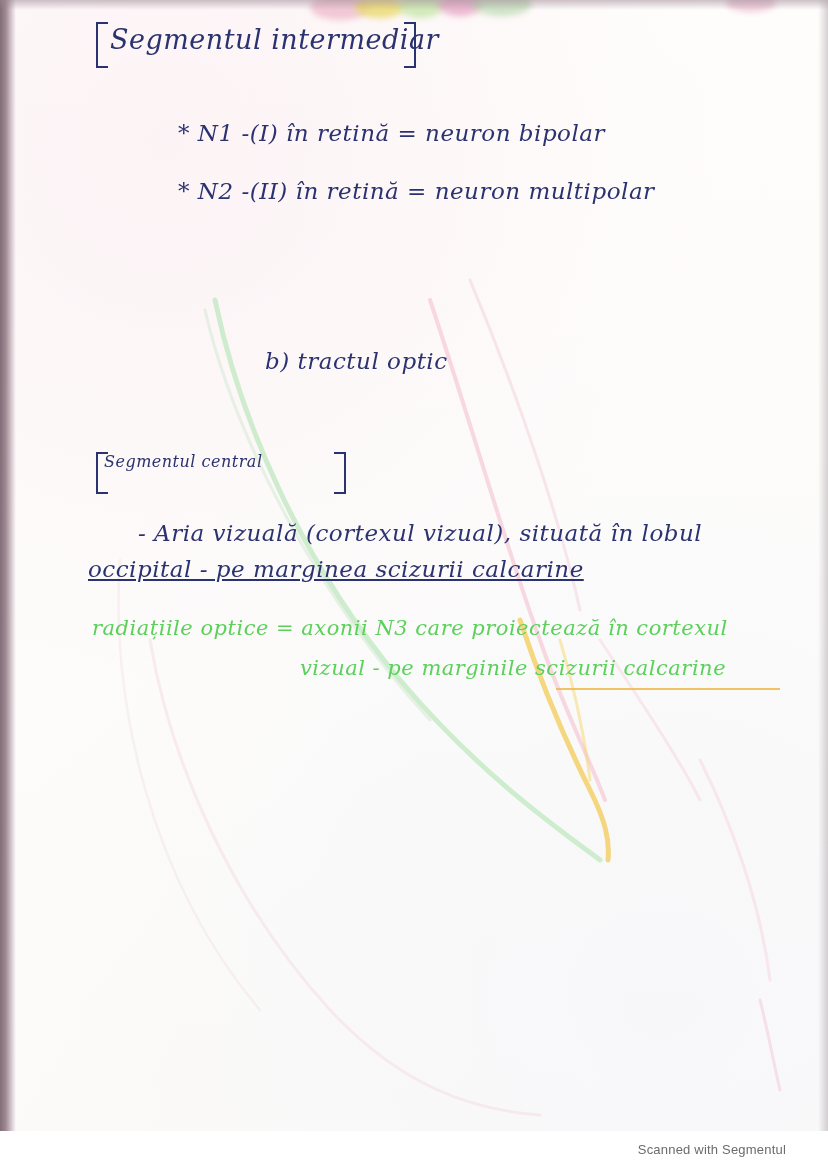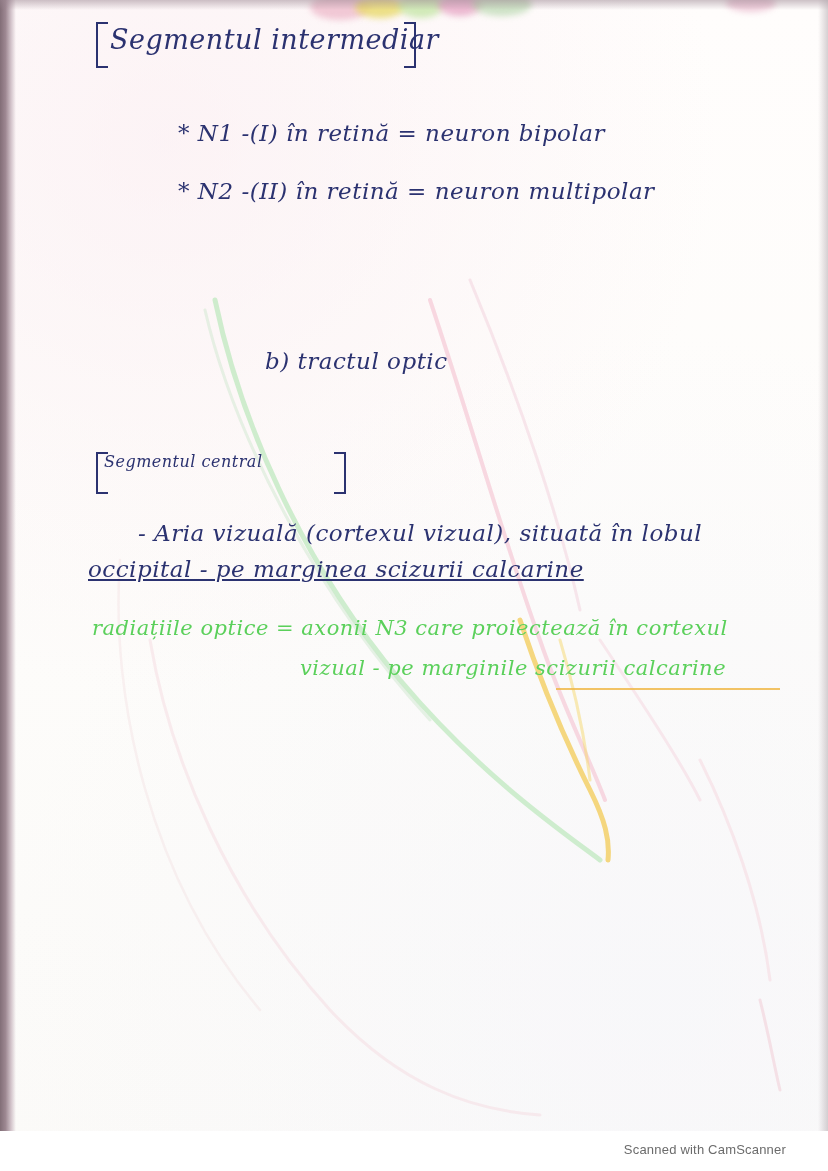--- a/index.html
+++ b/index.html
@@ -193,15 +193,15 @@
 
   <div class="hand blue t-body" style="left:88px; top:556px;text-decoration:underline;">occipital - pe marginea scizurii calcarine</div>
 
   <div class="hand green t-green" style="left:92px; top:616px;">radiațiile optice = axonii N3 care proiectează în cortexul</div>
 
   <div class="hand green t-green" style="left:300px; top:656px;">vizual - pe marginile scizurii calcarine</div>
 
   <div class="underline-green" style="left:556px; top:688px; width:224px;"></div>
 
   <div class="footer-bar"></div>
-  <div class="scan-credit">Scanned with CamScanner</div>
+  <div class="scan-credit">Scanned with Segmentul</div>
 
 </div>
 
 </body></html>

